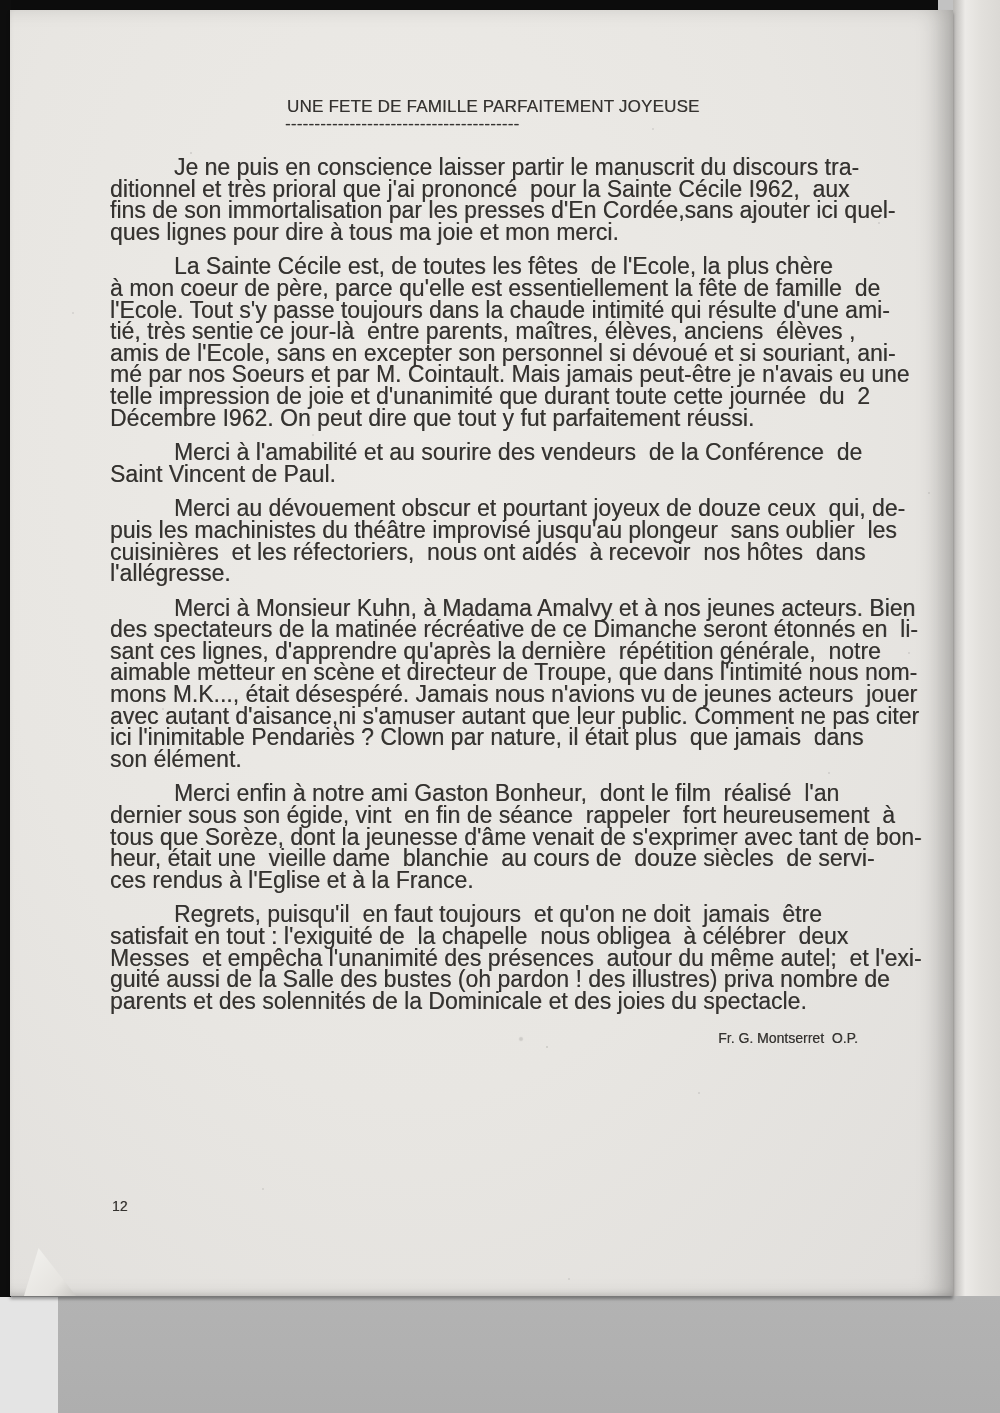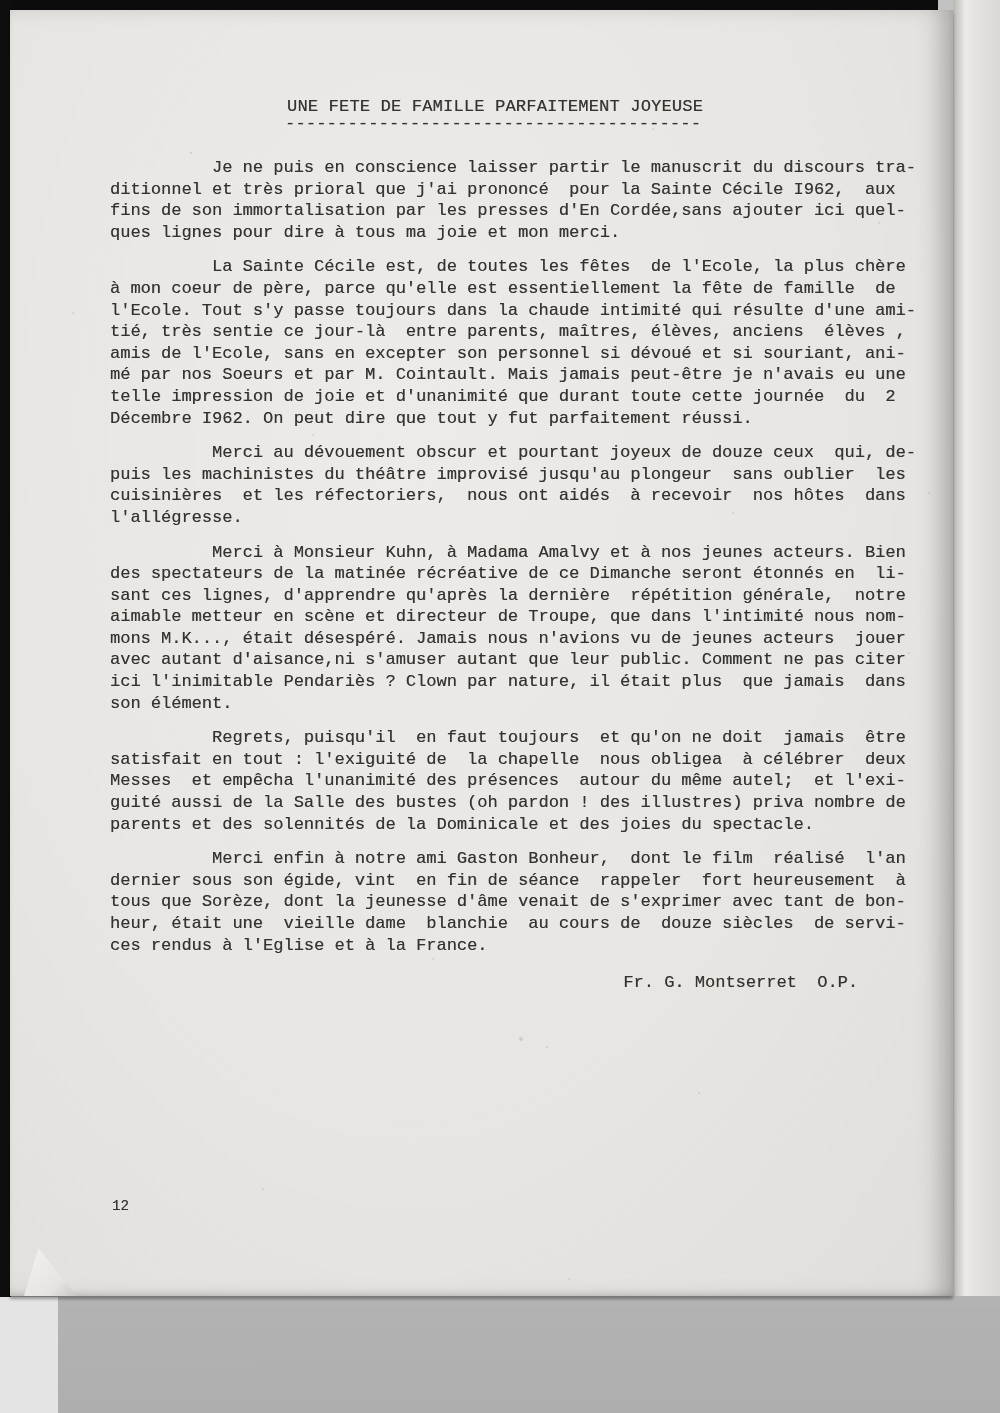--- a/index.html
+++ b/index.html
@@ -1,21 +1,21 @@
 <!DOCTYPE html>
 <html><head>
 <meta charset="utf-8">
 <style>
   html,body{margin:0;padding:0;background:#9f9f9f;}
   .scan{
     position:relative;
     width:1000px;height:1413px;
     background:linear-gradient(to bottom,#c2c2c2 0%,#c6c6c6 60%,#aeaeae 100%);
     overflow:hidden;
-    font-family:Liberation Mono, monospace;
+    font-family:Liberation Sans, sans-serif;
   }
   
   .edge-top{position:absolute;left:0;top:0;width:938px;height:11px;background:#0c0c0c;}
   .edge-left{position:absolute;left:0;top:0;width:11px;height:1299px;background:#0e0e0e;}
   .bottom-left-light{position:absolute;left:0;top:1297px;width:58px;height:116px;background:#e4e4e4;}
   
   .next-page{
     position:absolute;left:953px;top:0;width:47px;height:1296px;
     background:linear-gradient(to right,#b9b7b4 0,#eceae7 26%,#e2e0dc 60%,#dbd9d5 100%);
   }
@@ -37,26 +37,26 @@
     position:absolute;left:277px;top:86px;
     font-size:17px;line-height:22px;white-space:pre;letter-spacing:0.2px;
   }
   .underline{
     position:absolute;left:275px;top:103px;
     font-size:17px;line-height:22px;white-space:pre;letter-spacing:0.2px;
   }
   .body-text{position:absolute;left:100px;top:147px;width:820px;}
   .para{
     margin:0 0 13px 0;
-    font-size:17px;line-height:21.6px;white-space:pre;
+    font-size:23px;line-height:21.6px;white-space:pre;
   }
   .para.no-gap{margin-bottom:0;}
   .signature{
     margin-top:16px;
-    font-size:17px;line-height:21.6px;white-space:pre;
+    font-size:14px;line-height:21.6px;white-space:pre;
     text-align:right;padding-right:72px;
   }
   .pagenum{
     position:absolute;left:102px;top:1185px;
     font-size:14px;line-height:22px;
   }
   
   .specks{
     position:absolute;left:0;top:0;width:2px;height:2px;border-radius:50%;
     box-shadow:
@@ -92,40 +92,42 @@
 fins de son immortalisation par les presses d'En Cordée,sans ajouter ici quel-
 ques lignes pour dire à tous ma joie et mon merci.</p>
       <p class="para ink">          La Sainte Cécile est, de toutes les fêtes  de l'Ecole, la plus chère
 à mon coeur de père, parce qu'elle est essentiellement la fête de famille  de
 l'Ecole. Tout s'y passe toujours dans la chaude intimité qui résulte d'une ami-
 tié, très sentie ce jour-là  entre parents, maîtres, élèves, anciens  élèves ,
 amis de l'Ecole, sans en excepter son personnel si dévoué et si souriant, ani-
 mé par nos Soeurs et par M. Cointault. Mais jamais peut-être je n'avais eu une
 telle impression de joie et d'unanimité que durant toute cette journée  du  2
 Décembre I962. On peut dire que tout y fut parfaitement réussi.</p>
+      <p class="para ink">          Merci à l'amabilité et au sourire des vendeurs  de la Conférence  de
+Saint Vincent de Paul.</p>
       <p class="para ink">          Merci au dévouement obscur et pourtant joyeux de douze ceux  qui, de-
 puis les machinistes du théâtre improvisé jusqu'au plongeur  sans oublier  les
 cuisinières  et les réfectoriers,  nous ont aidés  à recevoir  nos hôtes  dans
 l'allégresse.</p>
       <p class="para ink">          Merci à Monsieur Kuhn, à Madama Amalvy et à nos jeunes acteurs. Bien
 des spectateurs de la matinée récréative de ce Dimanche seront étonnés en  li-
 sant ces lignes, d'apprendre qu'après la dernière  répétition générale,  notre
 aimable metteur en scène et directeur de Troupe, que dans l'intimité nous nom-
 mons M.K..., était désespéré. Jamais nous n'avions vu de jeunes acteurs  jouer
 avec autant d'aisance,ni s'amuser autant que leur public. Comment ne pas citer
 ici l'inimitable Pendariès ? Clown par nature, il était plus  que jamais  dans
 son élément.</p>
+      <p class="para ink">          Merci enfin à notre ami Gaston Bonheur,  dont le film  réalisé  l'an
+dernier sous son égide, vint  en fin de séance  rappeler  fort heureusement  à
+tous que Sorèze, dont la jeunesse d'âme venait de s'exprimer avec tant de bon-
+heur, était une  vieille dame  blanchie  au cours de  douze siècles  de servi-
+ces rendus à l'Eglise et à la France.</p>
       <p class="para ink">          Regrets, puisqu'il  en faut toujours  et qu'on ne doit  jamais  être
 satisfait en tout : l'exiguité de  la chapelle  nous obligea  à célébrer  deux
 Messes  et empêcha l'unanimité des présences  autour du même autel;  et l'exi-
 guité aussi de la Salle des bustes (oh pardon ! des illustres) priva nombre de
 parents et des solennités de la Dominicale et des joies du spectacle.</p>
-      <p class="para ink">          Merci enfin à notre ami Gaston Bonheur,  dont le film  réalisé  l'an
-dernier sous son égide, vint  en fin de séance  rappeler  fort heureusement  à
-tous que Sorèze, dont la jeunesse d'âme venait de s'exprimer avec tant de bon-
-heur, était une  vieille dame  blanchie  au cours de  douze siècles  de servi-
-ces rendus à l'Eglise et à la France.</p>
       <div class="signature ink">Fr. G. Montserret  O.P.</div>
     </div>
 
     <div class="pagenum ink">12</div>
   </div>
 </div>
 
 </body></html>

